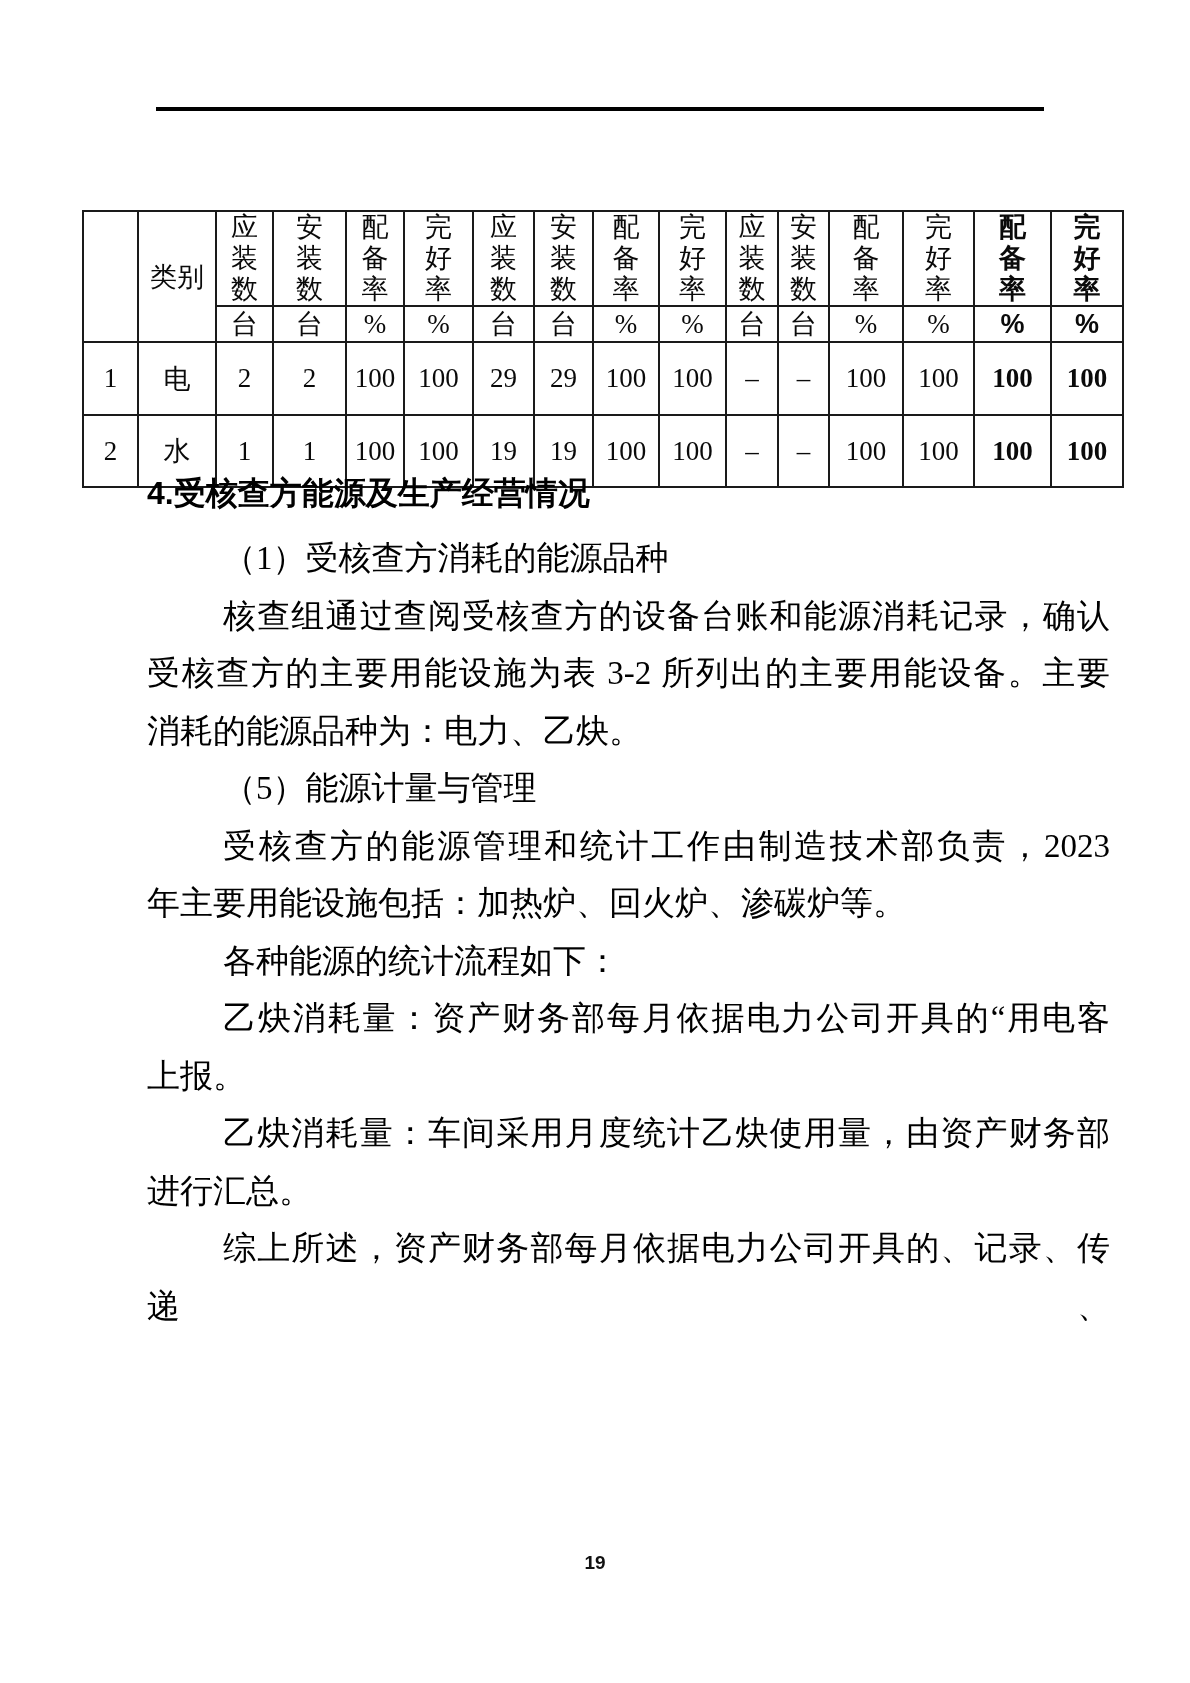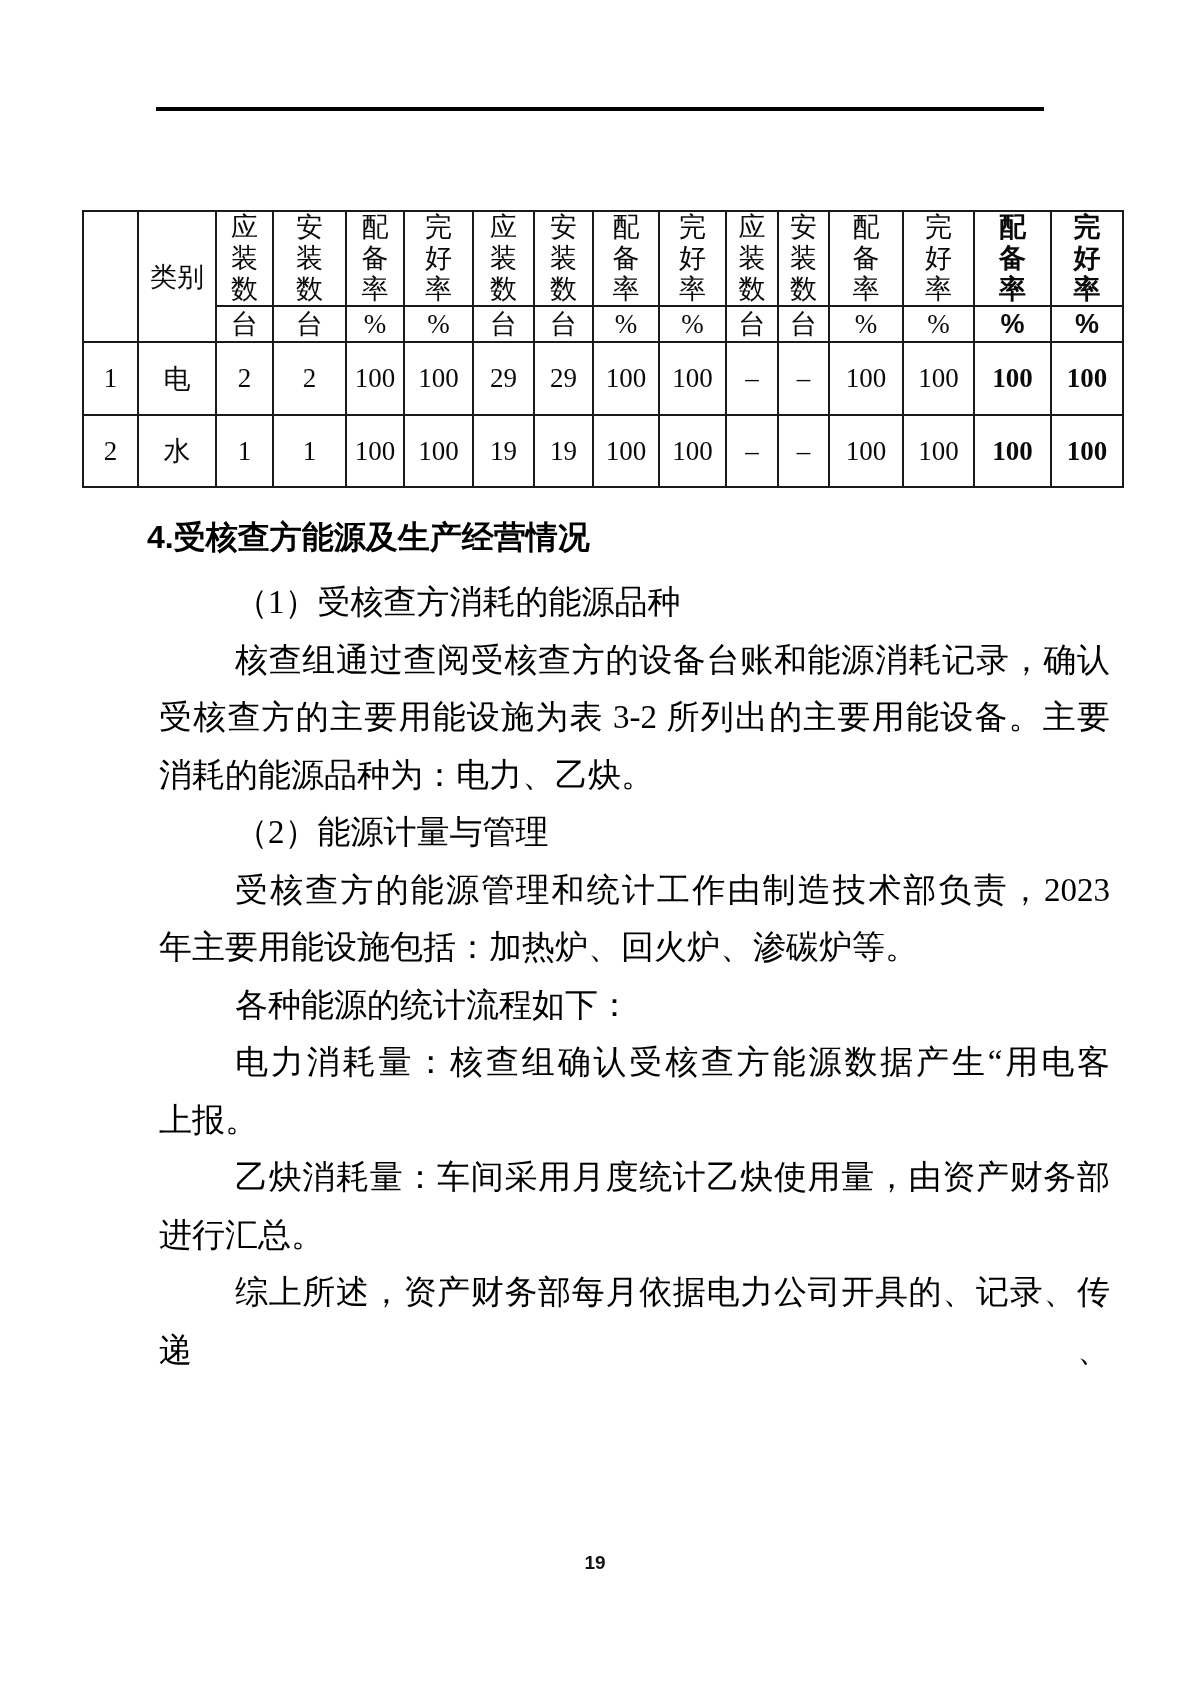--- a/index.html
+++ b/index.html
@@ -22,28 +22,28 @@
   td.cat{vertical-align:top;padding-top:4px;font-size:27px;border-radius:22px;}
   td.unit{font-size:25px;line-height:30px;}
   td.boldcol{font-weight:bold;}
   td.boldcol.hstack, td.boldcol.unit{font-family:"Liberation Sans",sans-serif;}
   tr.hdr1 td{height:93px;}
   tr.hdr2 td{height:34px;}
   tr.r1 td{height:71px;}
   tr.r2 td{height:70px;}
 
   .content{
-    position:absolute;left:147px;top:508px;width:963px;
+    position:absolute;left:147px;top:464px;width:963px;
     font-size:33px;line-height:57.5px;
   }
   .sec-heading{
     font-family:"Liberation Sans",sans-serif;font-weight:bold;font-size:32px;
     height:58px;line-height:58px;margin-bottom:8px;white-space:nowrap;
   }
-  .bline{height:57.5px;line-height:57.5px;white-space:nowrap;margin-left:12px;}
+  .bline{height:57.5px;line-height:57.5px;white-space:nowrap;}
   .bline.indent{text-indent:76px;}
   .bline.justify{
     white-space:normal;text-align:justify;text-align-last:justify;
   }
   .page-num{
     position:absolute;left:0;top:1552px;width:1190px;text-align:center;
     font-family:"Liberation Sans",sans-serif;font-weight:bold;font-size:19px;color:#111;
   }
 </style>
 </head>
@@ -171,24 +171,24 @@
   </tr>
 </tbody>
   </table>
 
 <div class="content">
   <div class="sec-heading">4.受核查方能源及生产经营情况</div>
   <div class="bline indent">（1）受核查方消耗的能源品种</div>
   <div class="bline indent justify">核查组通过查阅受核查方的设备台账和能源消耗记录，确认</div>
   <div class="bline justify">受核查方的主要用能设施为表 3-2 所列出的主要用能设备。主要</div>
   <div class="bline">消耗的能源品种为：电力、乙炔。</div>
-  <div class="bline indent">（2）能源计量与管理</div>
+  <div class="bline indent">（5）能源计量与管理</div>
   <div class="bline indent justify">受核查方的能源管理和统计工作由制造技术部负责，2023</div>
   <div class="bline">年主要用能设施包括：加热炉、回火炉、渗碳炉等。</div>
   <div class="bline indent">各种能源的统计流程如下：</div>
-  <div class="bline indent justify">电力消耗量：核查组确认受核查方能源数据产生“用电客</div>
+  <div class="bline indent justify">乙炔消耗量：资产财务部每月依据电力公司开具的“用电客</div>
   <div class="bline">上报。</div>
   <div class="bline indent justify">乙炔消耗量：车间采用月度统计乙炔使用量，由资产财务部</div>
   <div class="bline">进行汇总。</div>
   <div class="bline indent justify">综上所述，资产财务部每月依据电力公司开具的、记录、传递、</div>
 </div>
 
 <div class="page-num">19</div>
 
 </body></html>

